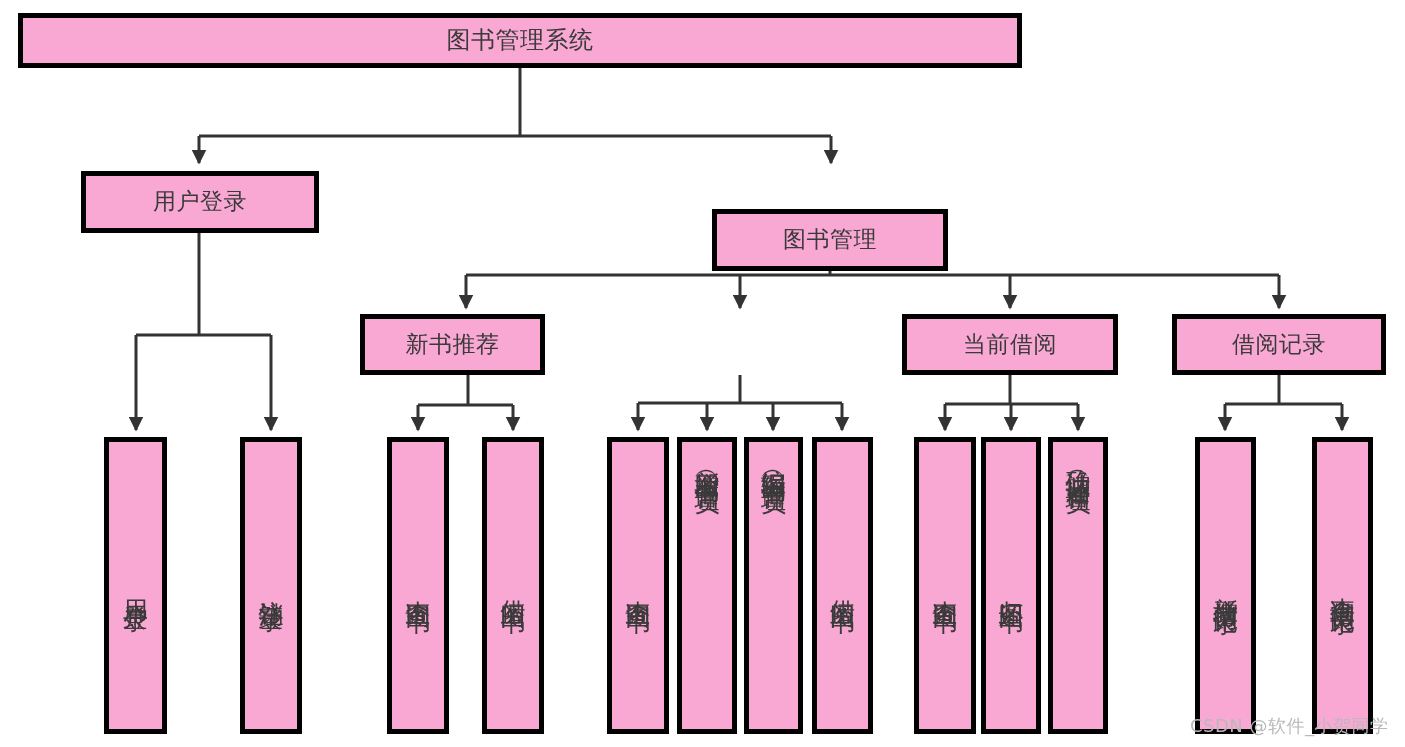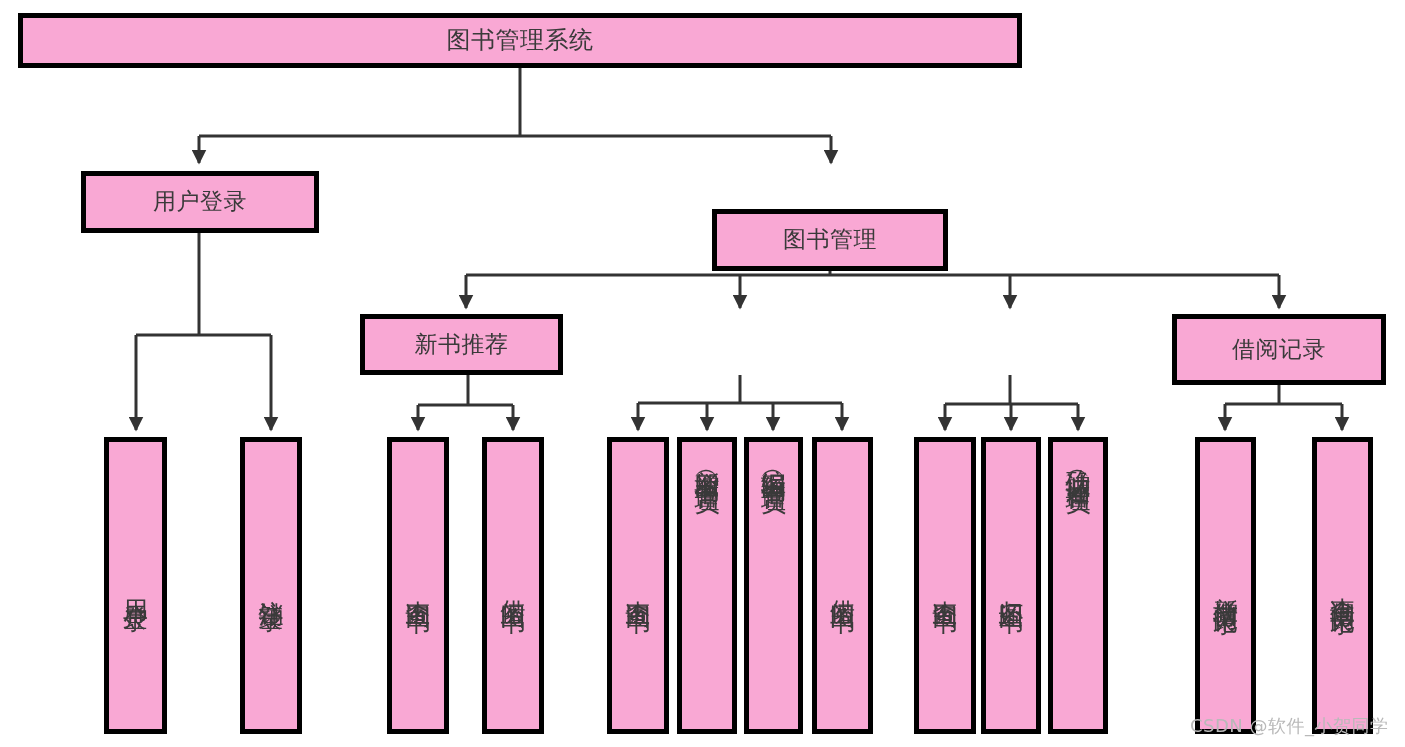--- a/index.html
+++ b/index.html
@@ -136,24 +136,27 @@
     <span class="label">图书管理系统</span>
   </div>
 
   <div class="node horiz" style="left:81px; top:171px; width:238px; height:62px;">
     <span class="label">用户登录</span>
   </div>
   <div class="node horiz" style="left:712px; top:171px; width:236px; height:62px;margin-top:38px;">
     <span class="label">图书管理</span>
   </div>
 
-  <div class="node horiz" style="left:360px; top:314px; width:203px; height:61px;">
+  <div class="node horiz" style="left:360px; top:314px; width:185px; height:61px;">
     <span class="label">新书推荐</span>
   </div>
-  <div class="node horiz" style="left:1172px; top:314px; width:214px; height:71px;">
+  <div class="node horiz" style="left:902px; top:314px; width:216px; height:61px;">
+    <span class="label">当前借阅</span>
+  </div>
+  <div class="node horiz" style="left:1172px; top:314px; width:214px; height:61px;">
     <span class="label">借阅记录</span>
   </div>
 
   <div class="node vert center-text" style="left:104px; top:437px; width:63px; height:297px;">
     <span class="label">用户登录</span>
   </div>
   <div class="node vert center-text" style="left:240px; top:437px; width:62px; height:297px;">
     <span class="label">注销登录</span>
   </div>
 

